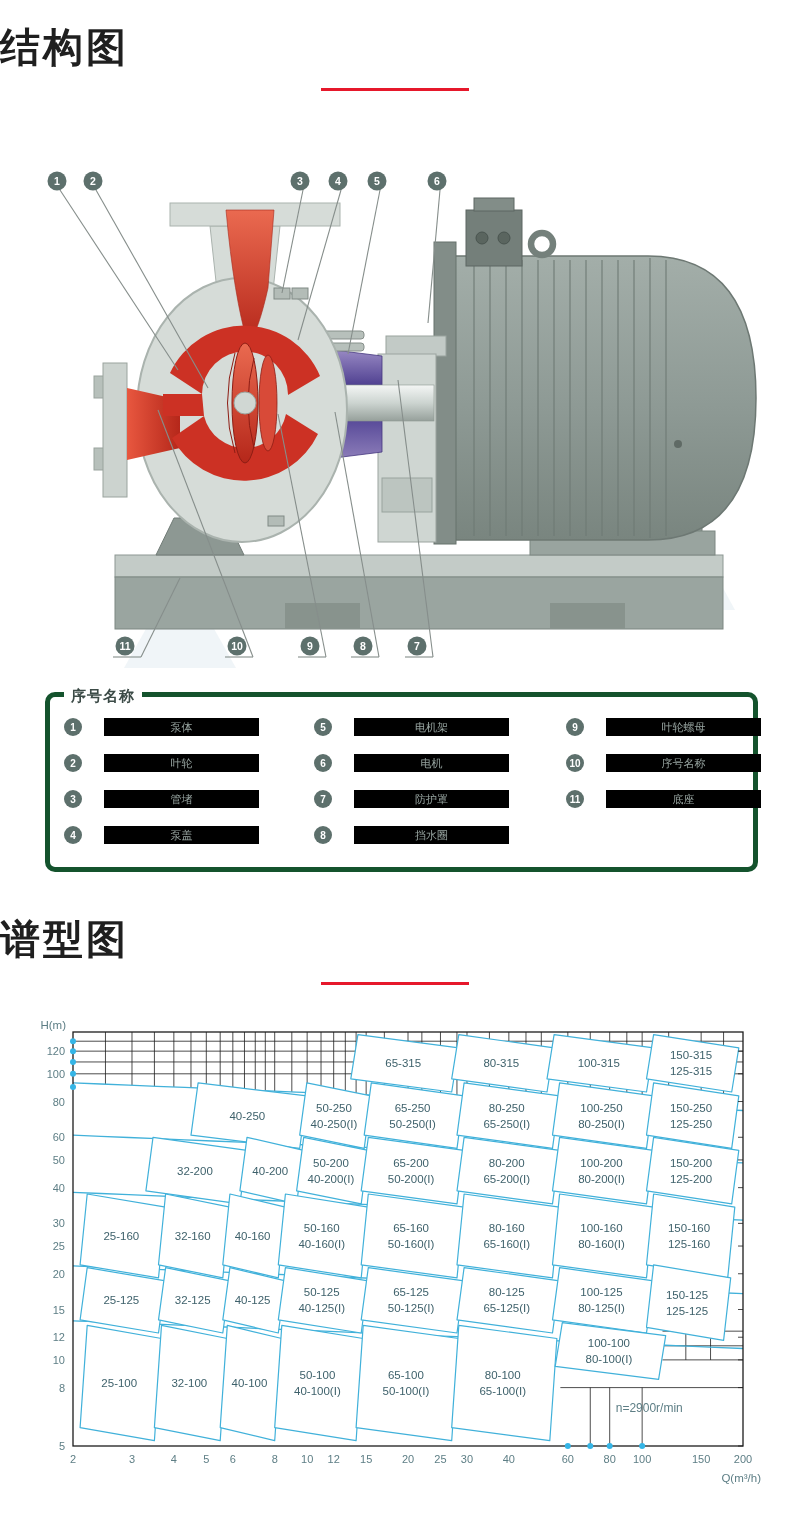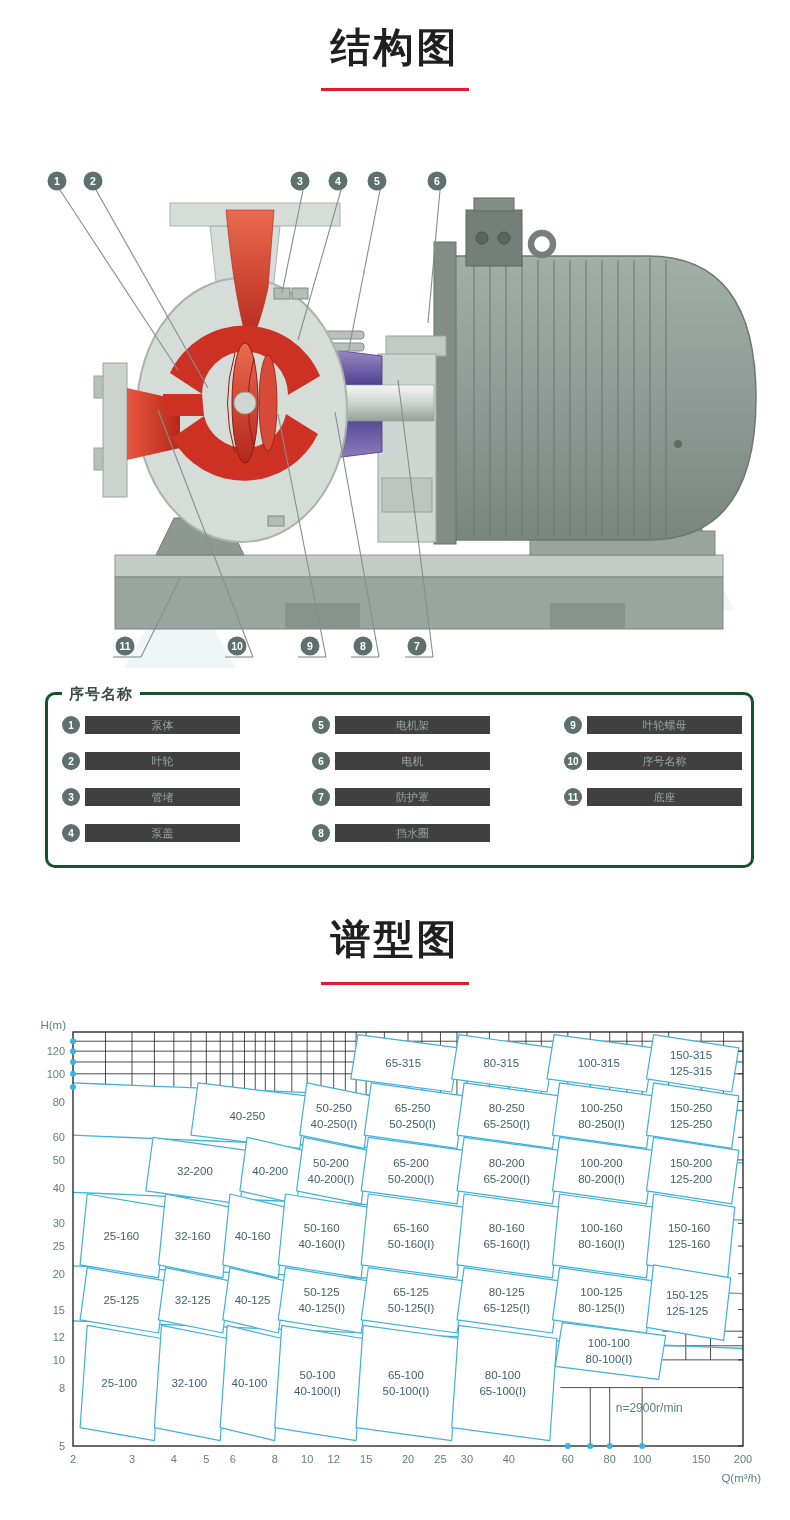--- a/index.html
+++ b/index.html
@@ -2,43 +2,43 @@
 <html><head>
 <meta charset="utf-8">
 <style>
   html,body{margin:0;padding:0;}
   body{
     width:790px;height:1520px;position:relative;background:#ffffff;
     font-family:"Liberation Sans","DejaVu Sans",sans-serif;
     overflow:hidden;
   }
   .sec-title{
-    position:absolute;left:0;width:790px;text-align:center;
+    position:absolute;left:0;width:790px;text-align:left;
     font-size:40px;font-weight:700;color:#1f1f1f;letter-spacing:3px;
   }
   .red-underline{
     position:absolute;left:321px;width:148px;height:3px;background:#e6182b;
   }
   #structure-wrap{position:absolute;left:30px;top:148px;width:750px;height:530px;}
   #legend-panel{
     position:absolute;left:45px;top:692px;width:703px;height:170px;
-    border:3px solid #14532d;border-radius:10px;background:#fff;
+    border:5px solid #14532d;border-radius:10px;background:#fff;
   }
   #legend-title{
     position:absolute;top:-10px;left:14px;background:#fff;padding:0 7px;
     font-size:15px;font-weight:700;color:#3c4b47;letter-spacing:1px;
   }
   .legend-item{position:absolute;display:flex;align-items:center;height:20px;}
   .legend-badge{
     width:18px;height:18px;border-radius:50%;background:#5d706c;color:#fff;
     font-size:10px;font-weight:700;display:flex;align-items:center;justify-content:center;
     flex:0 0 18px;
   }
   .legend-bar{
-    width:155px;height:18px;background:#404040;margin-left:5px;
+    width:155px;height:18px;background:#000000;margin-left:22px;
     font-size:11px;color:#98a5a1;text-align:center;line-height:18px;
     overflow:hidden;white-space:nowrap;
   }
   #chart-wrap{position:absolute;left:18px;top:1018px;width:760px;height:490px;}
   svg text{font-family:"Liberation Sans","DejaVu Sans",sans-serif;}
 </style>
 </head>
 <body>
 
 <div class="sec-title" style="top:20px">结构图</div>

